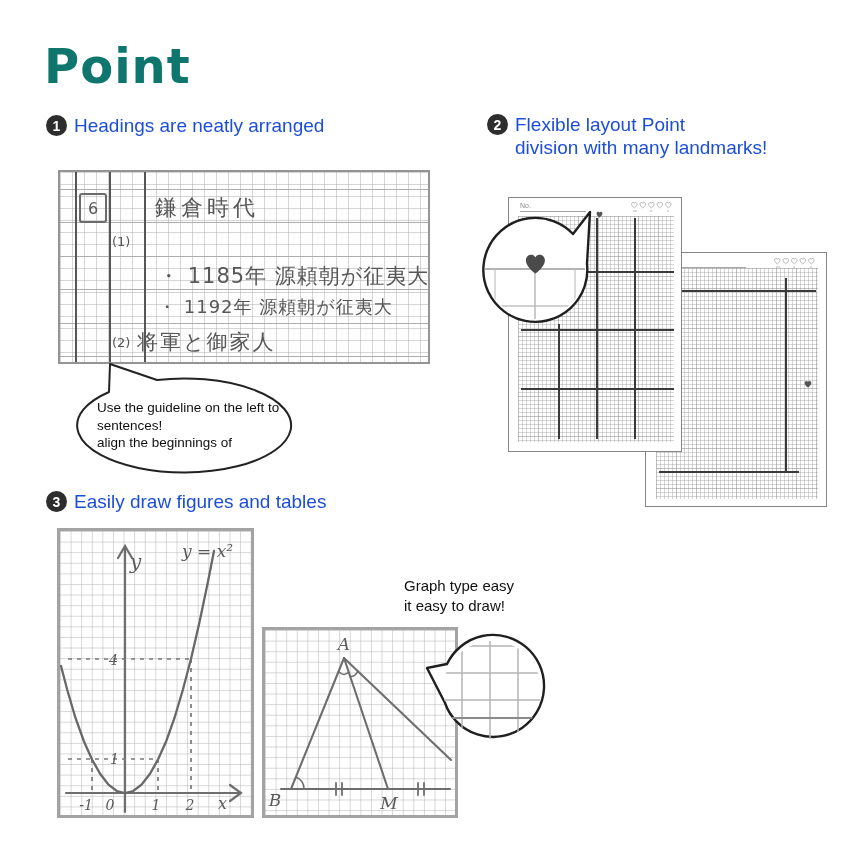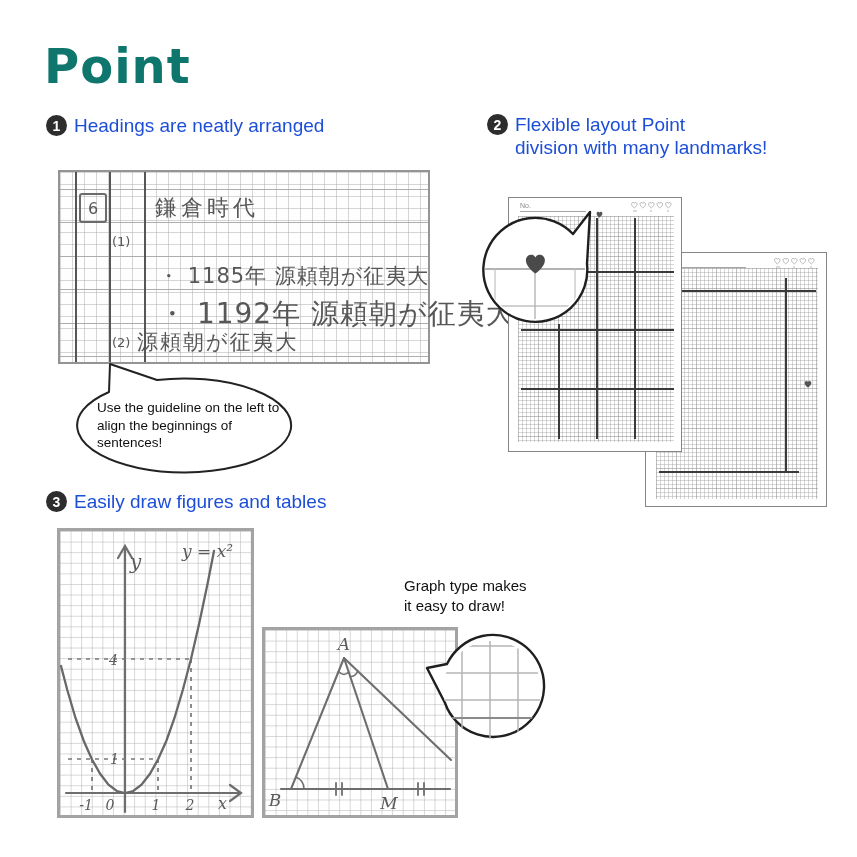--- a/index.html
+++ b/index.html
@@ -95,33 +95,33 @@
 <div class="abs" id="notebook">
   <div class="nb-grid"></div>
   <div class="nb-rows"></div>
   <div class="nb-vline" style="left:15px;"></div>
   <div class="nb-vline" style="left:49px;"></div>
   <div class="nb-vline" style="left:84px;"></div>
   <div class="nb-box hand">6</div>
   <div class="abs hand" style="left:54px;top:21px;font-size:22px;letter-spacing:4px;margin-left:41px;">鎌倉時代</div>
   <div class="abs hand" style="left:52px;top:62px;font-size:13px;">(1)</div>
   <div class="abs hand" style="left:98px;top:90px;font-size:21px;letter-spacing:1px;">・ 1185年 源頼朝が征夷大</div>
-  <div class="abs hand" style="left:98px;top:123px;font-size:28px;letter-spacing:1px;">・ 1192年 源頼朝が征夷大</div>
+  <div class="abs hand" style="left:98px;top:123px;font-size:18px;letter-spacing:1px;">・ 1192年 源頼朝が征夷大</div>
   <div class="abs hand" style="left:52px;top:163px;font-size:13px;">(2)</div>
-  <div class="abs hand" style="left:77px;top:156px;font-size:21px;letter-spacing:2px;">源頼朝が征夷大</div>
+  <div class="abs hand" style="left:77px;top:156px;font-size:21px;letter-spacing:2px;">将軍と御家人</div>
 </div>
 
 <div class="abs" id="bubble1">
   <svg width="242" height="126" viewBox="0 0 242 126">
     <path d="M 87 24 A 107 47 0 1 1 39 36 L 40 8 Z" fill="#ffffff" stroke="#222222" stroke-width="2" stroke-linejoin="round"></path>
   </svg>
   <div id="bubble1-text">
     <div>Use the guideline on the left to</div>
+    <div>sentences!</div>
     <div>align the beginnings of</div>
-    <div>sentences!</div>
   </div>
 </div>
 
 <div class="abs point-row" style="left:487px;top:113px;">
   <div class="num-badge">2</div>
   <div class="point-label">
     <div>Flexible layout Point</div>
     <div>division with many landmarks!</div>
   </div>
 </div>
@@ -260,21 +260,21 @@
     </g>
     <g font-family="DejaVu Serif,serif" font-style="italic" fill="#5a5a5a" font-size="17">
       <text x="79" y="20" text-anchor="middle">A</text>
       <text x="10" y="176" text-anchor="middle">B</text>
       <text x="124" y="179" text-anchor="middle">M</text>
     </g>
   </svg>
 </div>
 
 <div class="abs" id="graphtype-text">
-  <div>Graph type makes</div>
+  <div>Graph type easy</div>
   <div>it easy to draw!</div>
 </div>
 
 <div class="abs" id="bubble2">
   <svg width="134" height="118" viewBox="0 0 134 118">
     <defs>
       <clipPath id="bub2clip">
           <circle cx="72" cy="58" r="49"></circle>
         </clipPath>
     </defs>

